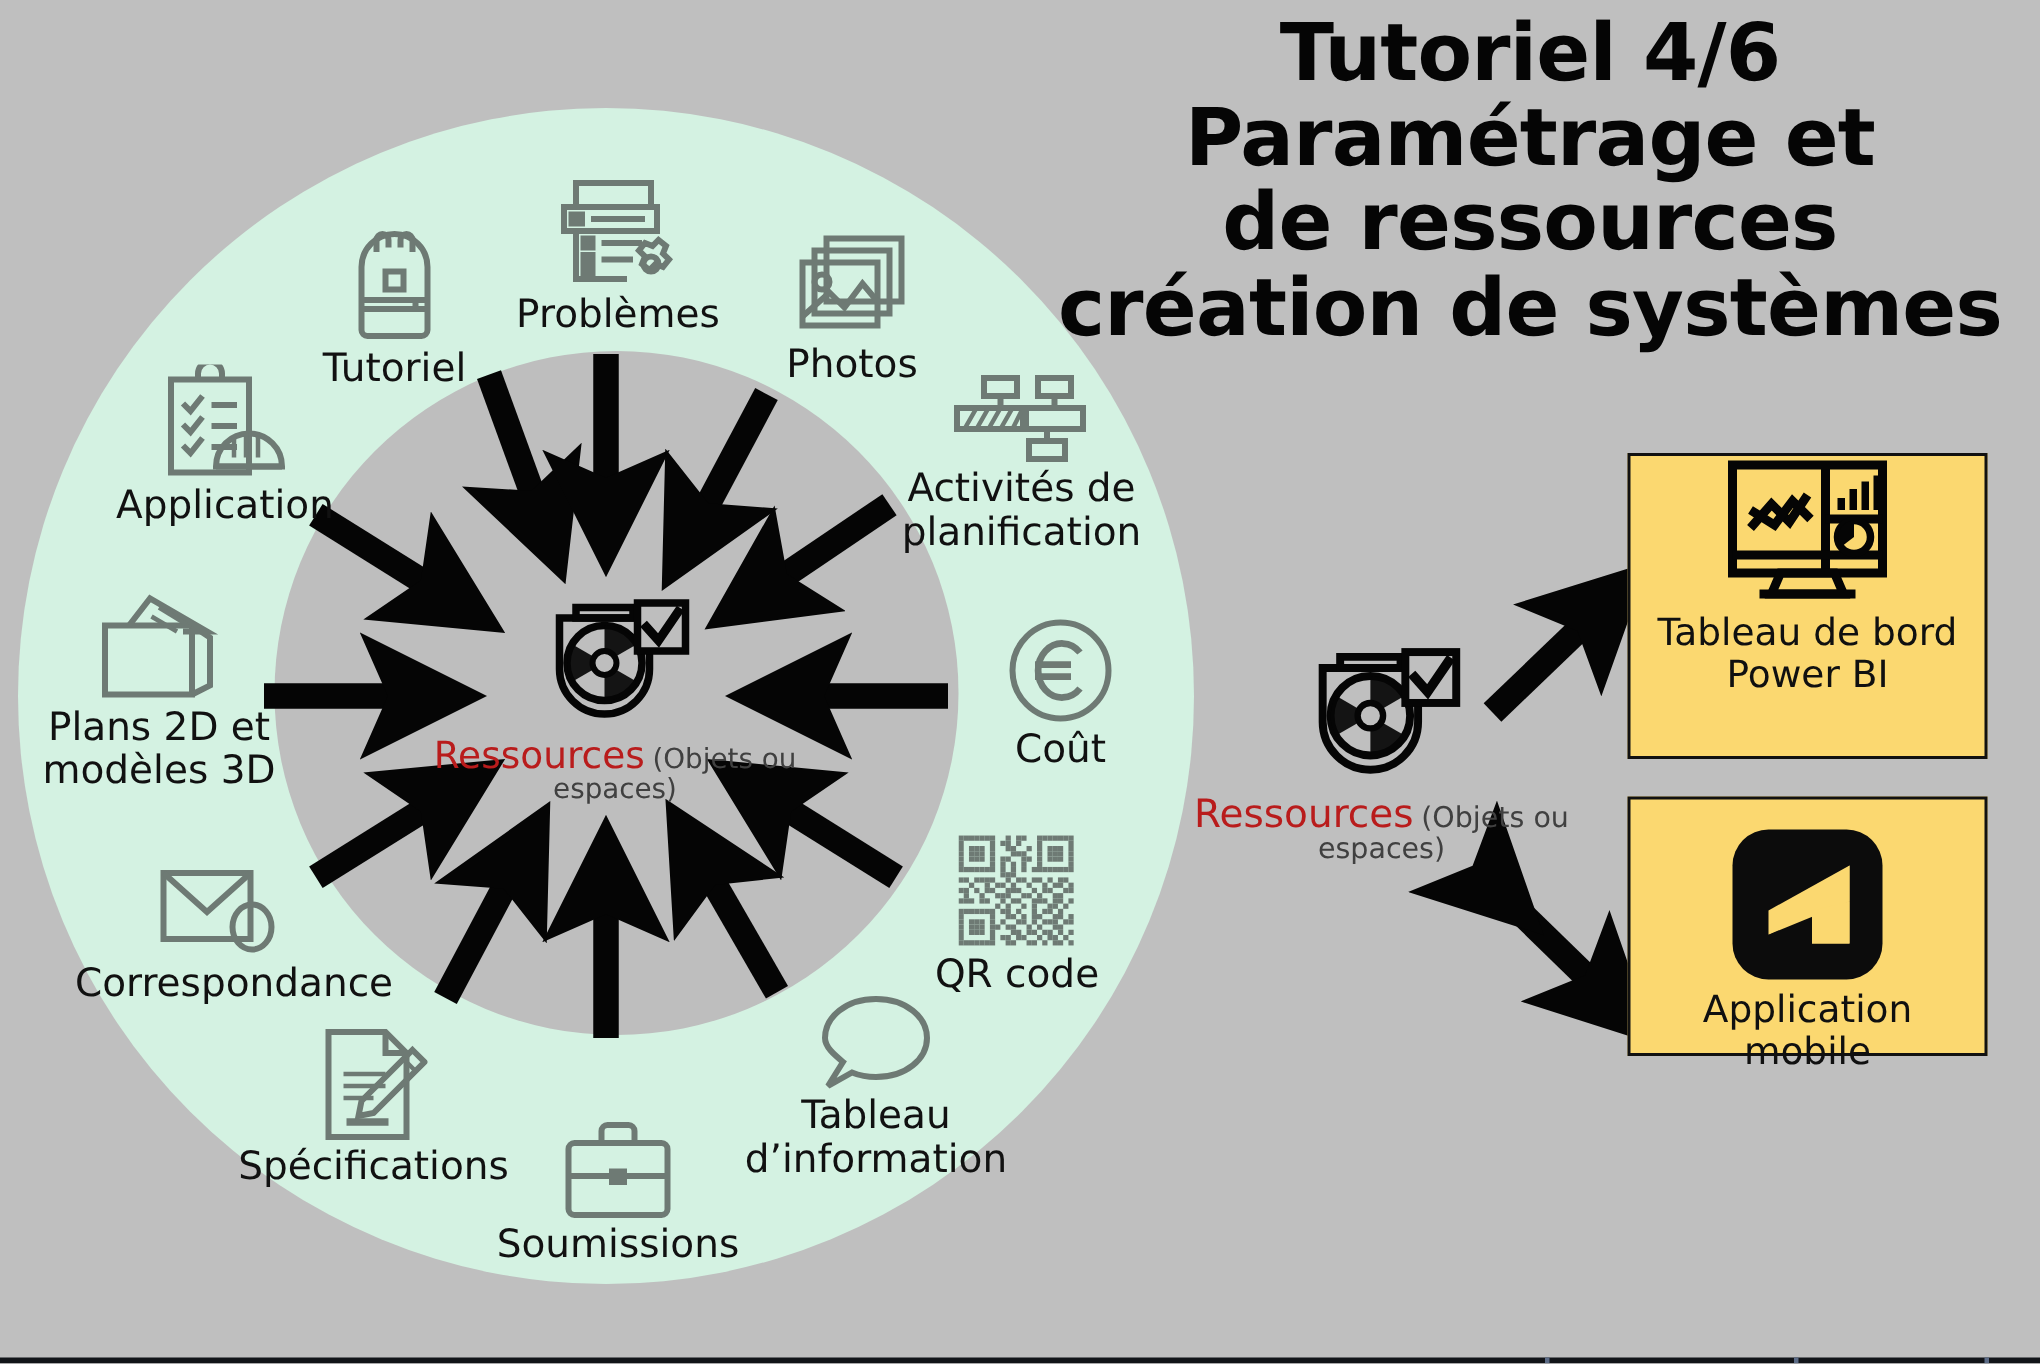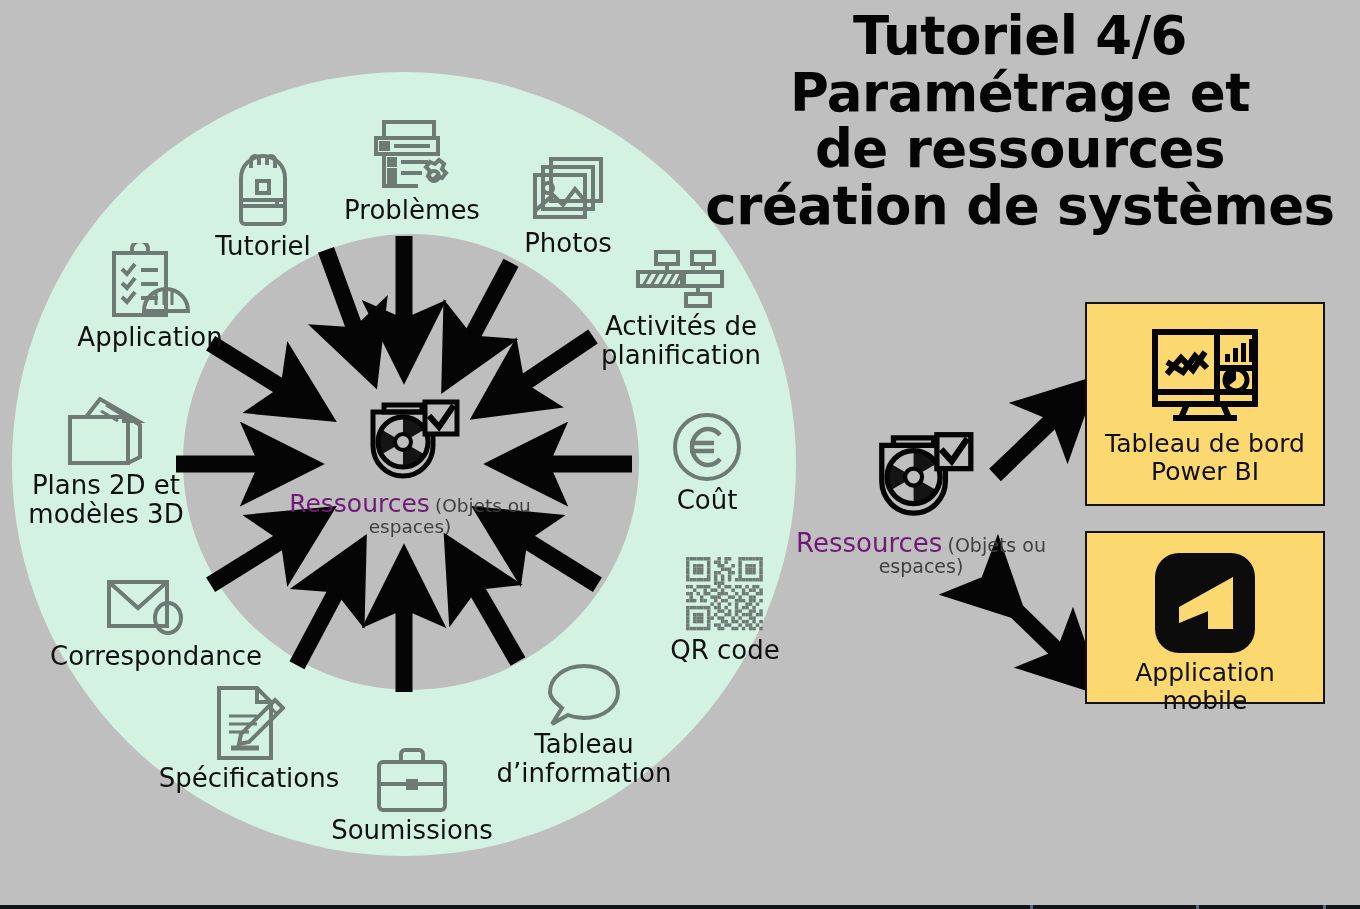--- a/index.html
+++ b/index.html
@@ -96,21 +96,21 @@
   
   .center-node {
     position: absolute;
     width: 260px;
     margin-left: -130px;
     text-align: center;
   }
   .center-node .ico { line-height: 0; display: block; margin-bottom: 1px; }
   .center-title {
     font-size: 25px;
-    color: #701a75;
+    color: #b91c1c;
     line-height: 1.02;
   }
   .center-sub {
     font-size: 18.5px;
     color: #404040;
     line-height: 1.05;
   }
 
   
   .arrow-layer {
@@ -132,21 +132,21 @@
   }
   .card .ico { line-height: 0; display: block; }
   .card .lbl {
     display: block;
     font-size: 25px;
     line-height: 1.1;
     color: #101010;
     white-space: pre-line;
     margin-top: 4px;
   }
-  #card-dashboard { left: 1085px; top: 302px; width: 240px; height: 204px; padding-top: 22px; }
+  #card-dashboard { left: 1085px; top: 302px; width: 240px; height: 204px; }
   #card-mobile    { left: 1085px; top: 531px; width: 240px; height: 173px; padding-top: 18px; }
 
   
   #right-resource {
     position: absolute;
     left: 790px;
     top: 422px;
     width: 262px;
     text-align: center;
   }
@@ -252,21 +252,21 @@
       </div>
       <div class="spoke" style="left: 707px; top: 410px;">
         <span class="ico"><svg width="74" height="74" viewBox="0 0 74 74" xmlns="http://www.w3.org/2000/svg" fill="none" stroke="#6e7a74" stroke-width="4" stroke-linejoin="miter" stroke-linecap="butt">
     <circle cx="37" cy="37" r="32"></circle>
     <path d="M50 25 a16 18 0 1 0 0 24" stroke-width="4.5"></path>
     <line x1="20" y1="33" x2="44" y2="33" stroke-width="4.5"></line>
     <line x1="20" y1="41" x2="44" y2="41" stroke-width="4.5"></line>
           </svg></span>
         <span class="lbl">Coût</span>
       </div>
-      <div class="spoke" style="left: 725px; top: 556px;">
+      <div class="spoke" style="left: 678px; top: 556px;">
         <span class="ico"><svg width="78" height="78" viewBox="0 0 76 74" xmlns="http://www.w3.org/2000/svg" fill="none" stroke="#6e7a74" stroke-width="4" stroke-linejoin="miter" stroke-linecap="butt">
             <rect x="0.0" y="0.0" width="3.4" height="3.4" fill="#6e7a74" stroke="none"></rect>
             <rect x="3.4" y="0.0" width="3.4" height="3.4" fill="#6e7a74" stroke="none"></rect>
             <rect x="6.8" y="0.0" width="3.4" height="3.4" fill="#6e7a74" stroke="none"></rect>
             <rect x="10.2" y="0.0" width="3.4" height="3.4" fill="#6e7a74" stroke="none"></rect>
             <rect x="13.6" y="0.0" width="3.4" height="3.4" fill="#6e7a74" stroke="none"></rect>
             <rect x="17.0" y="0.0" width="3.4" height="3.4" fill="#6e7a74" stroke="none"></rect>
             <rect x="20.4" y="0.0" width="3.4" height="3.4" fill="#6e7a74" stroke="none"></rect>
             <rect x="30.6" y="0.0" width="3.4" height="3.4" fill="#6e7a74" stroke="none"></rect>
             <rect x="37.4" y="0.0" width="3.4" height="3.4" fill="#6e7a74" stroke="none"></rect>

